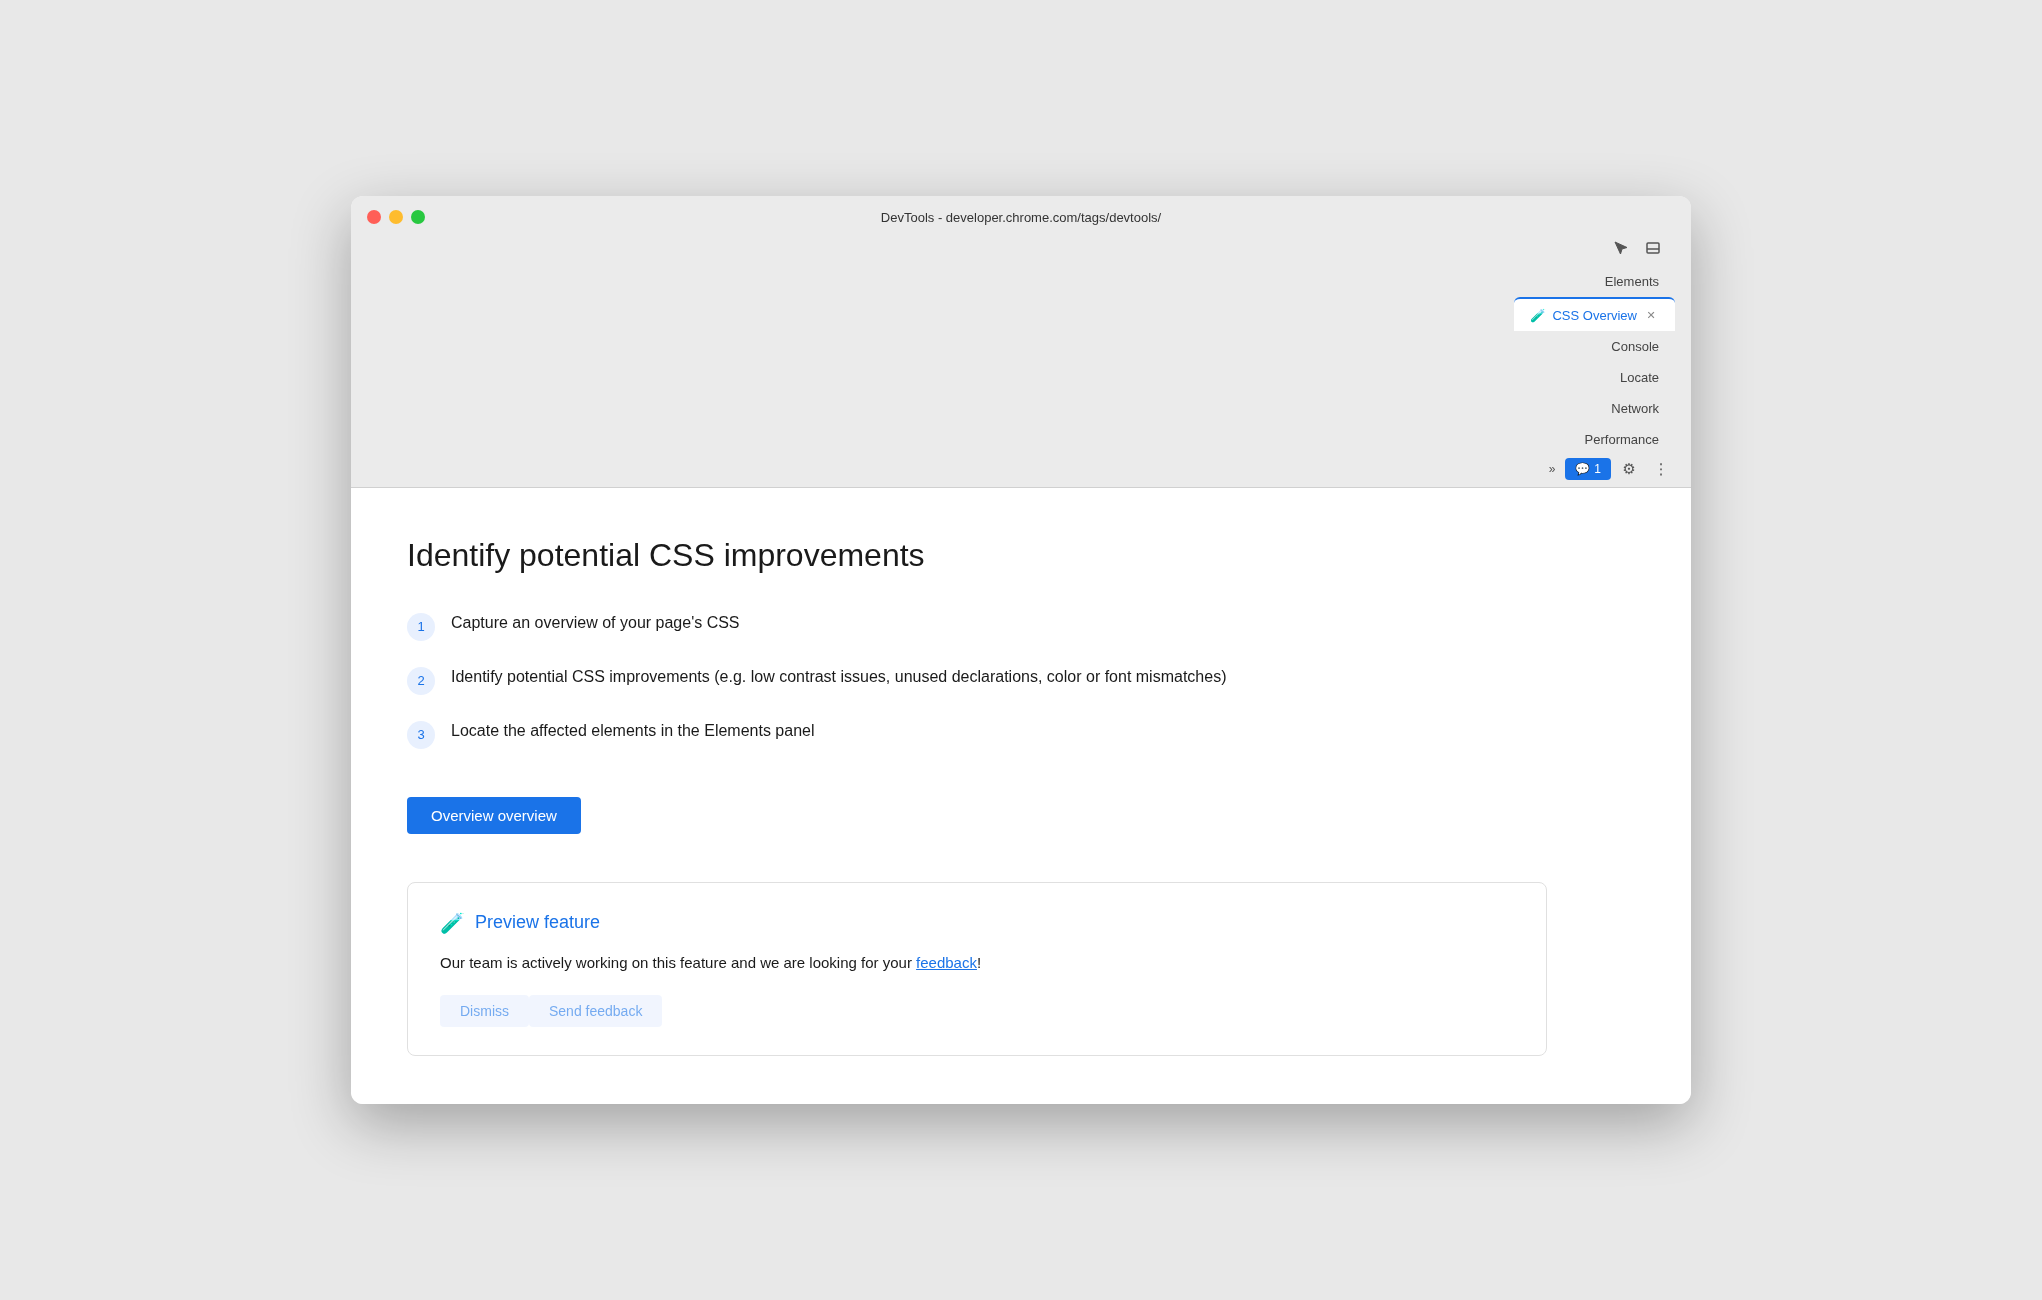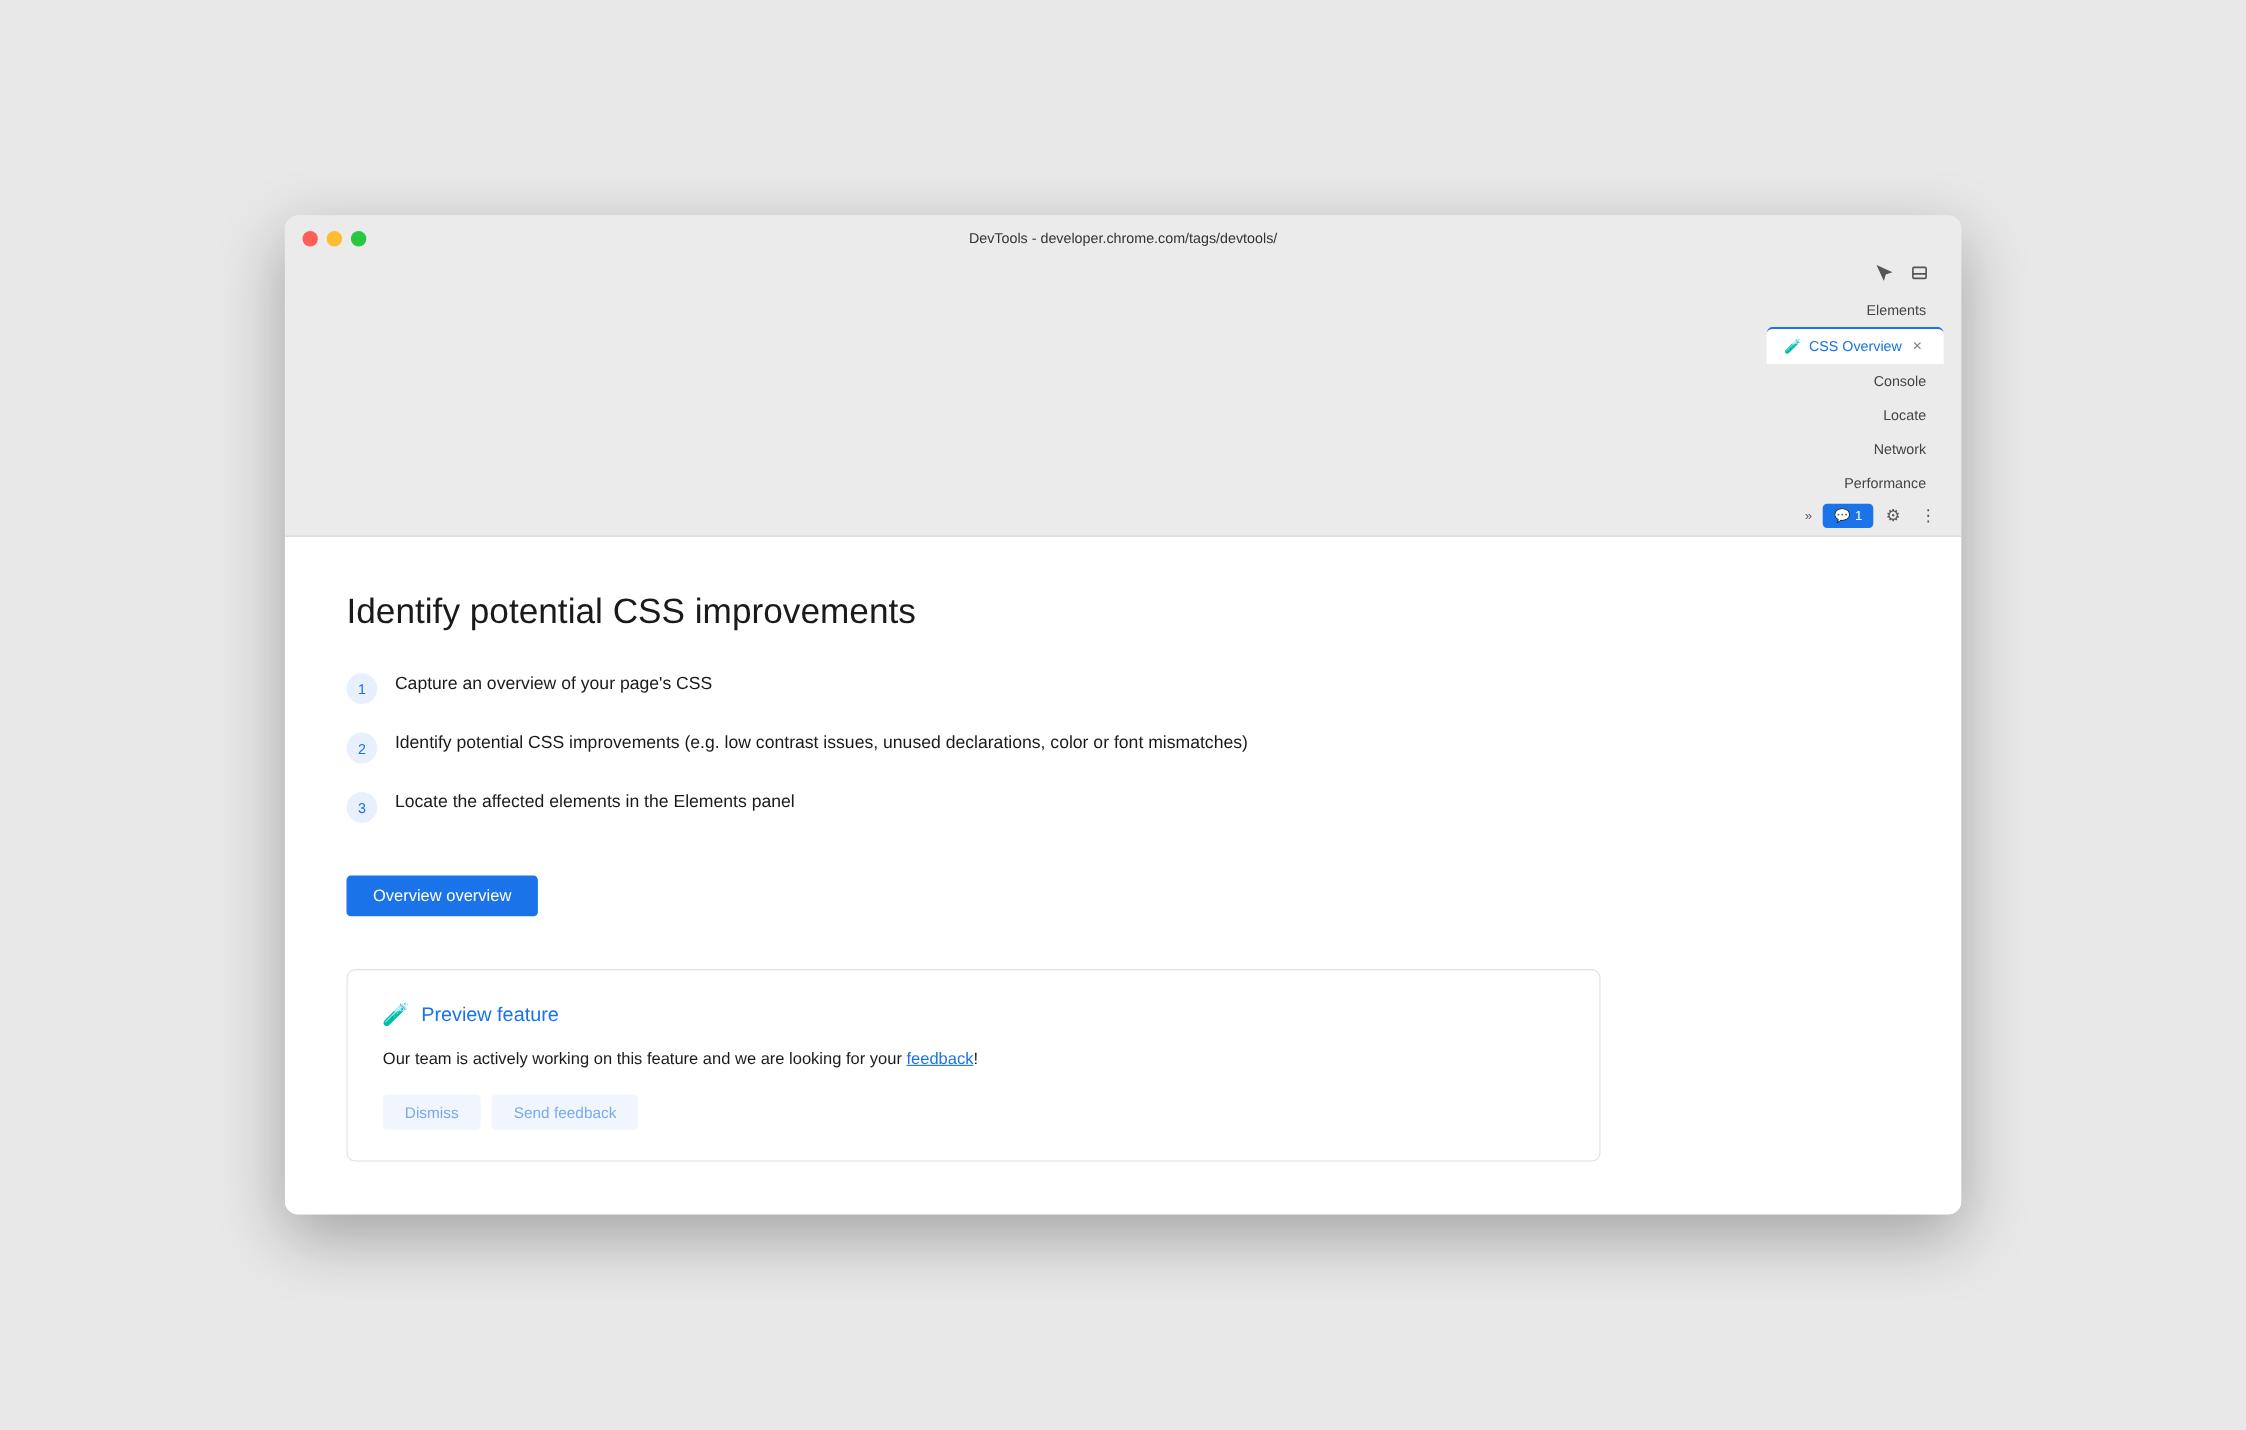--- a/index.html
+++ b/index.html
@@ -7,21 +7,21 @@
     body {
       background: #e8e8e8;
       display: flex;
       align-items: center;
       justify-content: center;
       min-height: 100vh;
       font-family: -apple-system, BlinkMacSystemFont, 'Segoe UI', Helvetica, Arial, sans-serif;
     }
 
     .window {
-      width: 1524px;
+      width: 1340px;
       background: #f5f5f5;
       border-radius: 12px;
       box-shadow: 0 20px 60px rgba(0,0,0,0.3);
       overflow: hidden;
     }
 
     
     .title-bar {
       background: #ebebeb;
       border-bottom: 1px solid #d0d0d0;
@@ -263,21 +263,20 @@
     .feedback-link {
       color: #1a73e8;
       text-decoration: underline;
       cursor: pointer;
       margin-top: 24px;
     }
 
     .bottom-buttons {
       margin-top: 20px;
       display: flex;
-      gap: 10px;
     }
 
     .btn-outline {
       background: #e8f0fe;
       color: #1a73e8;
       border: none;
       border-radius: 4px;
       padding: 8px 20px;
       font-size: 14px;
       cursor: pointer;

